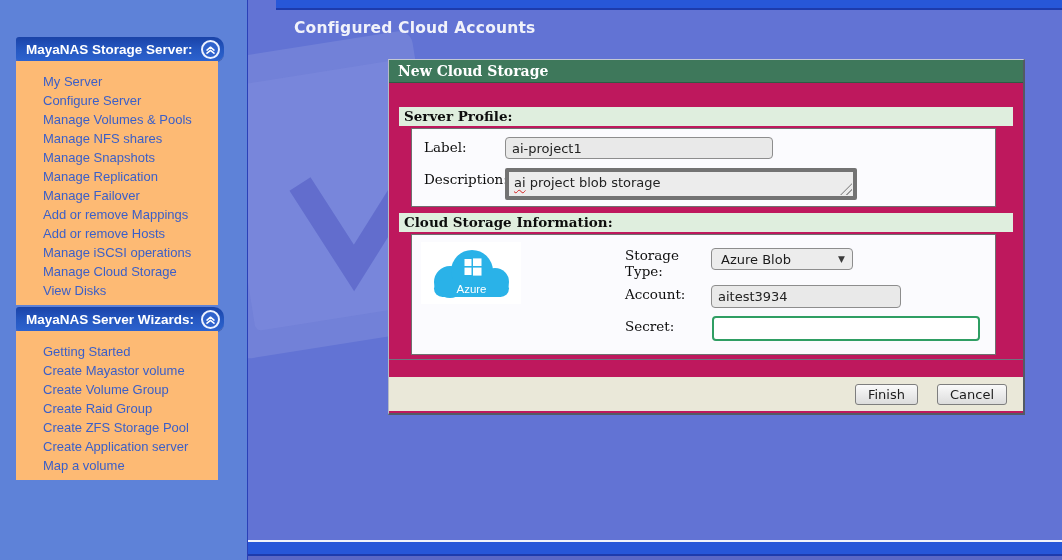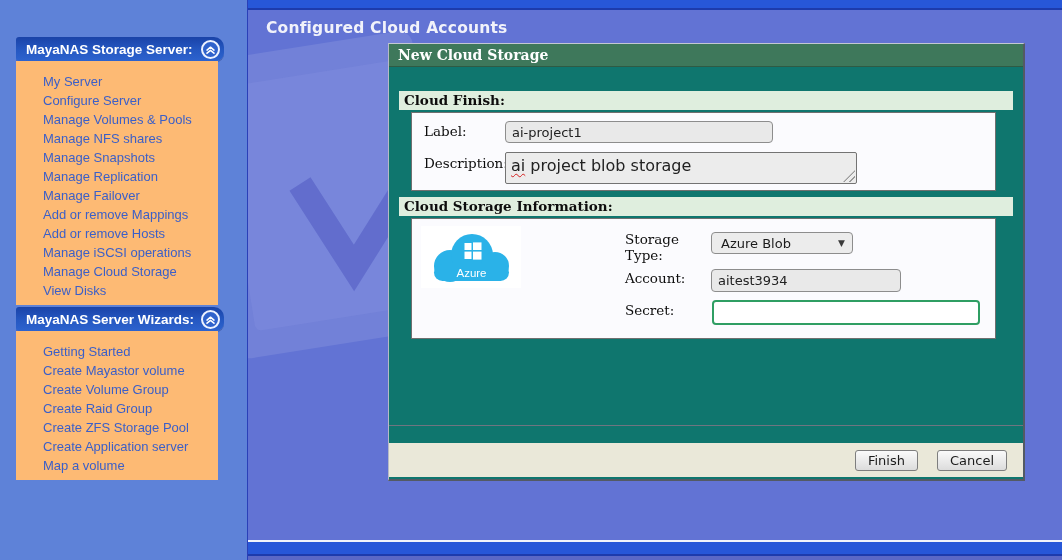--- a/index.html
+++ b/index.html
@@ -20,34 +20,34 @@
   .collapse-btn { width:19px; height:19px; border-radius:50%;
     border:2px solid #edf2ff; background:#2f62cc; display:flex;
     align-items:center; justify-content:center; cursor:pointer; flex:0 0 auto; }
   .nav-body { width:202px; background:#fdba74; list-style:none;
     padding:11px 0 5px 27px; }
   .nav-item { font-size:13px; line-height:19px; color:#3b5fc8; cursor:pointer;
     font-family:"Liberation Sans","DejaVu Sans",sans-serif; white-space:nowrap; }
 
   
   .main { position:absolute; left:247px; top:0; width:815px; height:560px;
-    background:#6273d4; border-left:1px solid #2a3fb8; }
+    background:#6273d4; border-left:1px solid #2a3fb8;padding-left:28px; }
   .main-topbar { height:10px; background:#2757d8; border-bottom:2px solid #1d3bac; }
   .page-heading { position:relative; z-index:1; margin:9px 0 0 18px;
     color:#f1f2fa; font-size:15.5px; font-weight:bold; letter-spacing:.2px; }
   .watermark { position:absolute; left:0px; top:26px; z-index:0; pointer-events:none; }
   .main-footer { position:absolute; left:0; right:0; bottom:0; z-index:1; }
   .f-white { height:2px; background:#f0f3fa; }
   .f-blue  { height:12px; background:#2757d8; }
   .f-dark  { height:2px; background:#1d3bac; }
   .f-muted { height:4px; background:#5b68c6; }
 
   
-  .dialog { position:absolute; left:140px; top:43px; width:637px; height:438px;
-    background:#0f766e; z-index:2;
+  .dialog { position:absolute; left:140px; top:59px; width:637px; height:356px;
+    background:#be185d; z-index:2;
     border-top:1px solid #c3c8d4; border-left:1px solid #b5bac6;
     border-right:2px solid #535a64; border-bottom:2px solid #535a64; }
   .dialog-title { height:23px; background:#3e785b; color:#ffffff;
     font-family:"DejaVu Serif","Liberation Serif",serif; font-weight:bold;
     font-size:14px; line-height:23px; padding-left:9px;
     border-bottom:1px solid #2e5b44; }
   .section-bar { height:19px; line-height:19px; margin:24px 10px 0 10px;
     background:#dfeede; padding-left:5px; color:#0d0d0d;
     font-family:"DejaVu Serif","Liberation Serif",serif; font-weight:bold;
     font-size:13.5px; }
@@ -61,23 +61,23 @@
 
   .ipt { background:#e9e9e9; border:1px solid #8d8d8d; border-radius:4px;
     font-family:"DejaVu Sans","Liberation Sans",sans-serif; font-size:13px;
     color:#222; padding:0 6px; position:absolute; outline:none; }
   #label-input   { left:93px; top:8px;  width:268px; height:22px; }
   #account-input { left:299px; top:50px; width:190px; height:23px; }
   #secret-input  { left:300px; top:81px; width:268px; height:25px;
     background:#ffffff; border:2px solid #2f9e63; }
 
   .textarea-box { position:absolute; left:93px; top:39px; width:352px; height:32px;
-    background:#ececec; border:1px solid #737373; border-radius:2px;
+    background:#ececec; border:4px solid #737373; border-radius:2px;
     padding:3px 5px 0 5px; font-family:"DejaVu Sans","Liberation Sans",sans-serif;
-    font-size:16px; color:#222; overflow:hidden; cursor:text; }
+    font-size:13px; color:#222; overflow:hidden; cursor:text; }
   .misspelled { text-decoration:underline wavy 1px #d42020;
     text-underline-offset:2px; }
   .resize-handle { position:absolute; right:1px; bottom:1px; width:12px; height:12px;
     background:repeating-linear-gradient(135deg,#9a9a9a 0 1.3px,transparent 1.3px 4.2px);
     clip-path:polygon(100% 0,100% 100%,0 100%); cursor:nwse-resize; }
 
   .select-box { position:absolute; left:299px; top:13px; width:142px; height:22px;
     background:#ececec; border:1px solid #8d8d8d; border-radius:4px;
     display:flex; align-items:center; justify-content:space-between;
     padding:0 7px 0 9px; font-size:13px; color:#1b1b1b; cursor:pointer;
@@ -182,21 +182,21 @@
     <g transform="rotate(-9 120 170)">
       <rect x="-34" y="12" width="222" height="300" rx="14" fill="#ffffff" opacity="0.10"></rect>
       <rect x="-12" y="40" width="180" height="246" rx="6" fill="#8a92e2" opacity="0.28"></rect>
     </g>
     <path d="M52 158 L106 242 L196 98" fill="none" stroke="#4650bc" stroke-width="25" opacity="0.45"></path>
   </svg>
 
   <div class="dialog">
     <div class="dialog-title">New Cloud Storage</div>
 
-    <div class="section-bar">Cloud Finish:</div>
+    <div class="section-bar">Server Profile:</div>
 
     <div class="fieldset" id="fs-profile">
       <span class="f-label" style="left:12px; top:10px;">Label:</span>
       <input class="ipt" id="label-input" type="text" value="ai-project1" style="">
       <span class="f-label" style="left:12px; top:42px;">Description:</span>
       <div class="textarea-box">
         <span class="misspelled">ai</span><span> project blob storage</span>
         <span class="resize-handle"></span>
       </div>
     </div>

